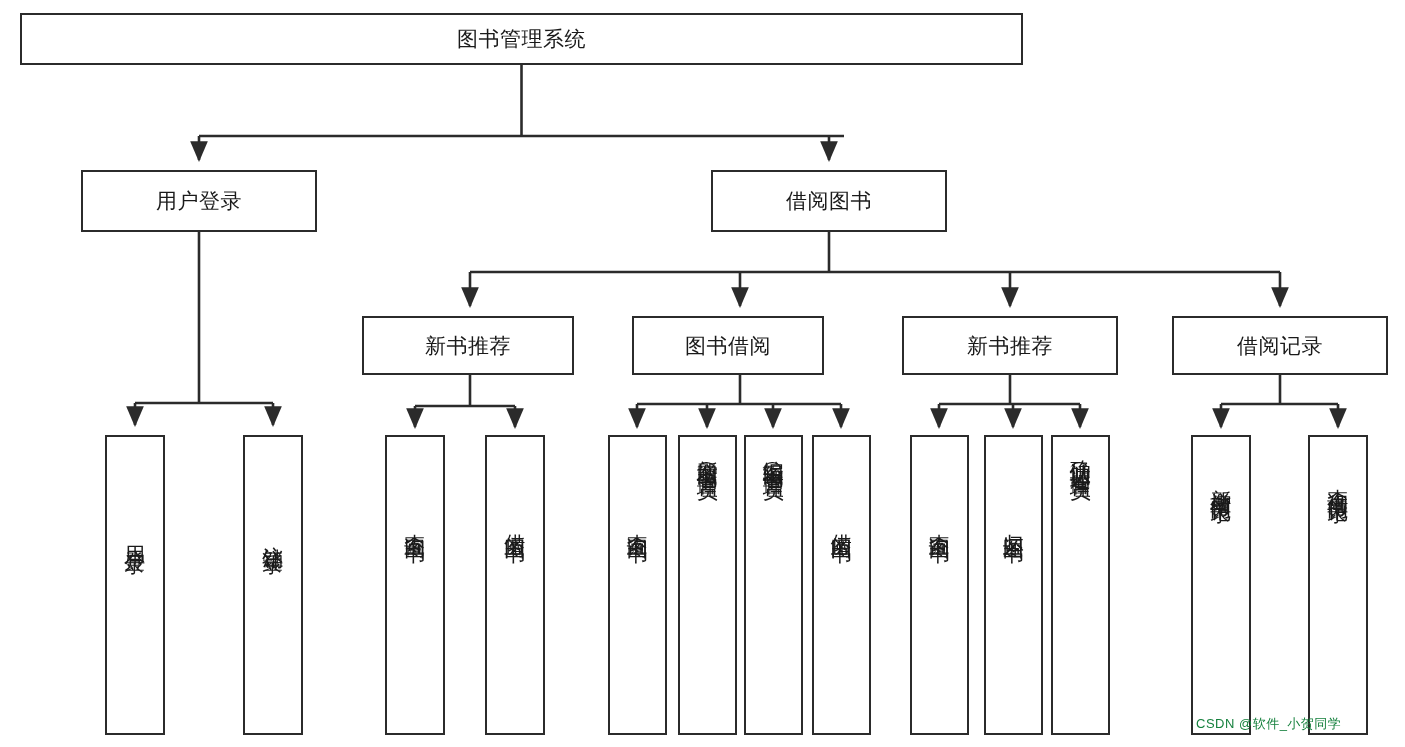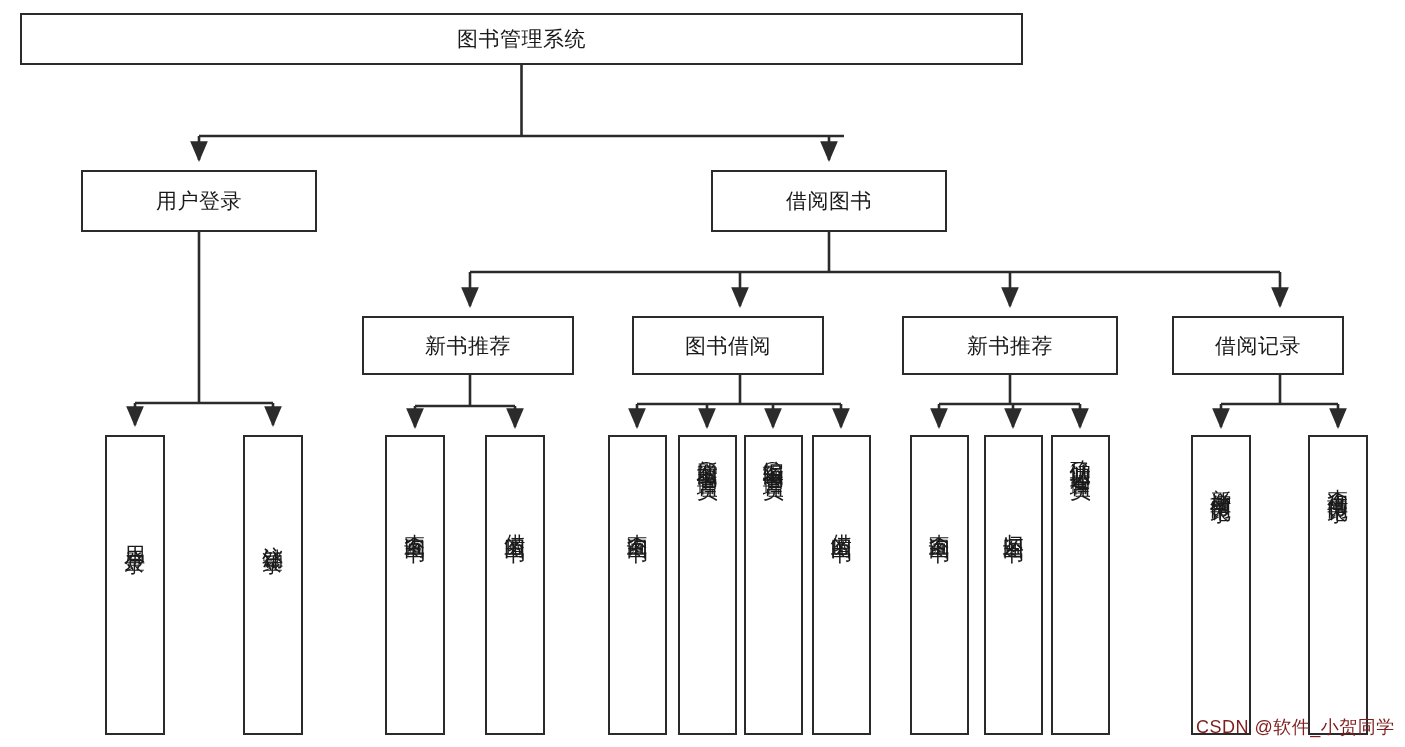--- a/index.html
+++ b/index.html
@@ -52,22 +52,22 @@
   .node.vertical .label {
     writing-mode: vertical-rl;
     text-orientation: upright;
     font-size: 21px;
     line-height: 1.22;
     letter-spacing: 3px;
     white-space: nowrap;
   }
   .watermark {
     position: absolute;
-    font-size: 18px;
-    color: #7f1d1d;
+    font-size: 13px;
+    color: #15803d;
     white-space: nowrap;
     letter-spacing: 0.5px;
   }
 </style>
 </head>
 <body>
 
 <div id="canvas">
 
   <svg class="wires" viewBox="0 0 1405 747">
@@ -133,21 +133,21 @@
 
   <div class="node horizontal" style="left:362px; top:316px; width:212px; height:59px;">
     <span class="label">新书推荐</span>
   </div>
   <div class="node horizontal" style="left:632px; top:316px; width:192px; height:59px;">
     <span class="label">图书借阅</span>
   </div>
   <div class="node horizontal" style="left:902px; top:316px; width:216px; height:59px;">
     <span class="label">新书推荐</span>
   </div>
-  <div class="node horizontal" style="left:1172px; top:316px; width:172px; height:59px;">
+  <div class="node horizontal" style="left:1172px; top:316px; width:216px; height:59px;">
     <span class="label">借阅记录</span>
   </div>
 
   <div class="node vertical" style="left:105px; top:435px; width:60px; height:300px; padding-top:92px;">
     <span class="label">用户登录</span>
   </div>
   <div class="node vertical" style="left:243px; top:435px; width:60px; height:300px; padding-top:92px;">
     <span class="label">注销登录</span>
   </div>
 

